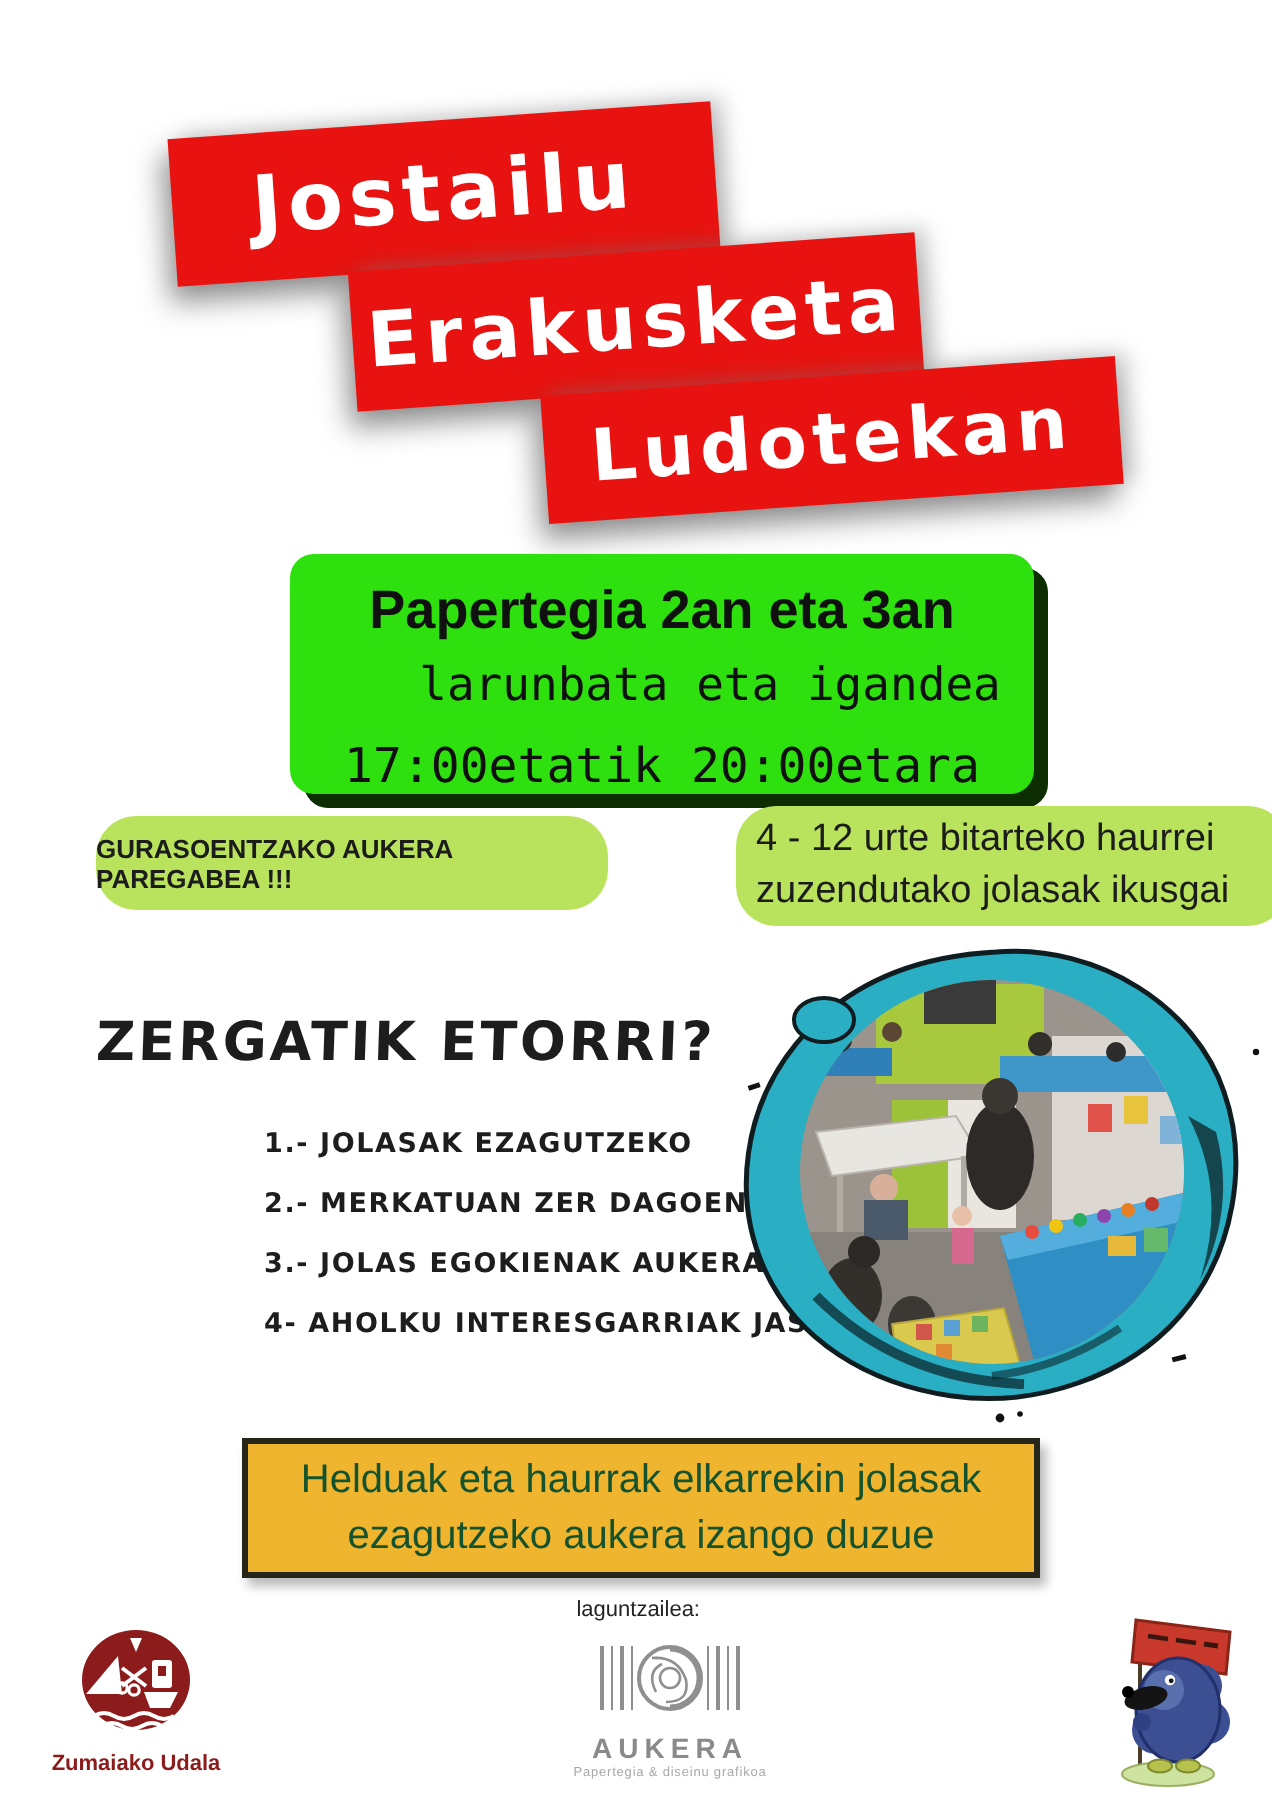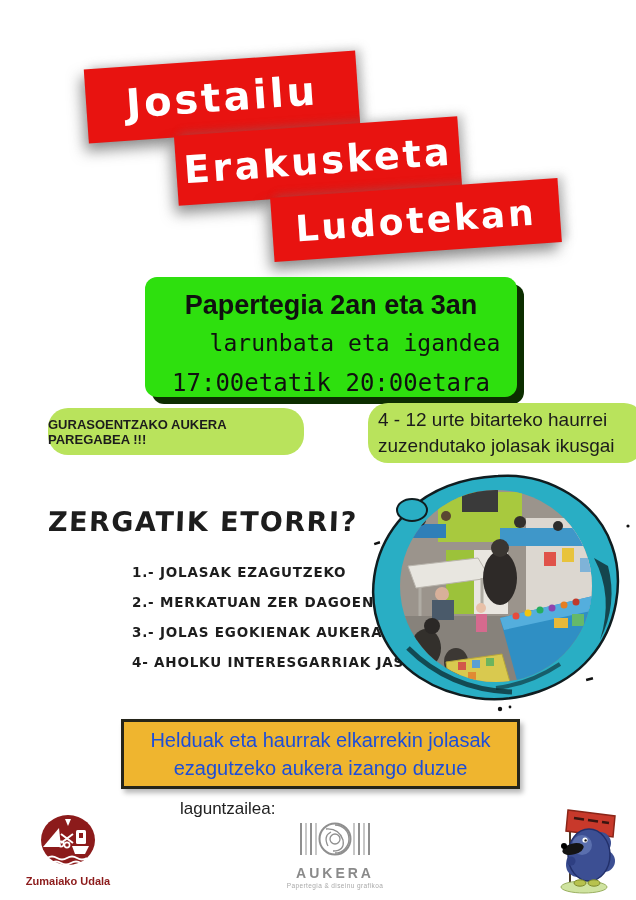--- a/index.html
+++ b/index.html
@@ -35,24 +35,24 @@
             font-size:13.5px;font-weight:600;letter-spacing:.8px;color:#1d1d1d;
             font-family:"DejaVu Sans",sans-serif;margin-left:34px;}
 
   
   .photo-wrap{position:absolute;left:350px;top:466px;width:286px;height:248px;}
 
   
   .callout{position:absolute;left:121px;top:719px;width:399px;height:70px;background:#efb52f;
            border:3px solid #25251a;box-sizing:border-box;box-shadow:3px 4px 5px rgba(0,0,0,.28);
            display:flex;flex-direction:column;align-items:center;justify-content:center;
-           font-size:20px;line-height:1.4;color:#1d4ed8;}
-
-  
-  .supporter{position:absolute;left:180px;top:799px;width:170px;text-align:left;font-size:17px;color:#222;}
+           font-size:20px;line-height:1.4;color:#14532d;}
+
+  
+  .supporter{position:absolute;left:180px;top:799px;width:170px;text-align:right;font-size:11px;color:#222;}
   .logo-zumaia{position:absolute;left:22px;top:813px;width:92px;text-align:center;}
   .logo-zumaia .lbl{margin-top:2px;font-size:11px;font-weight:700;color:#8c1b1b;}
   .logo-mandala{position:absolute;left:283px;top:818px;width:104px;text-align:center;color:#8f8f8f;}
   .logo-mandala .ttl{margin-top:1px;font-size:14px;font-weight:700;letter-spacing:3px;color:#8a8a8a;}
   .logo-mandala .sub{margin-top:1px;font-size:6.5px;color:#a9a9a9;letter-spacing:.4px;}
   .logo-bird{position:absolute;left:540px;top:803px;width:82px;height:92px;}
 </style>
 </head>
 <body>
 

